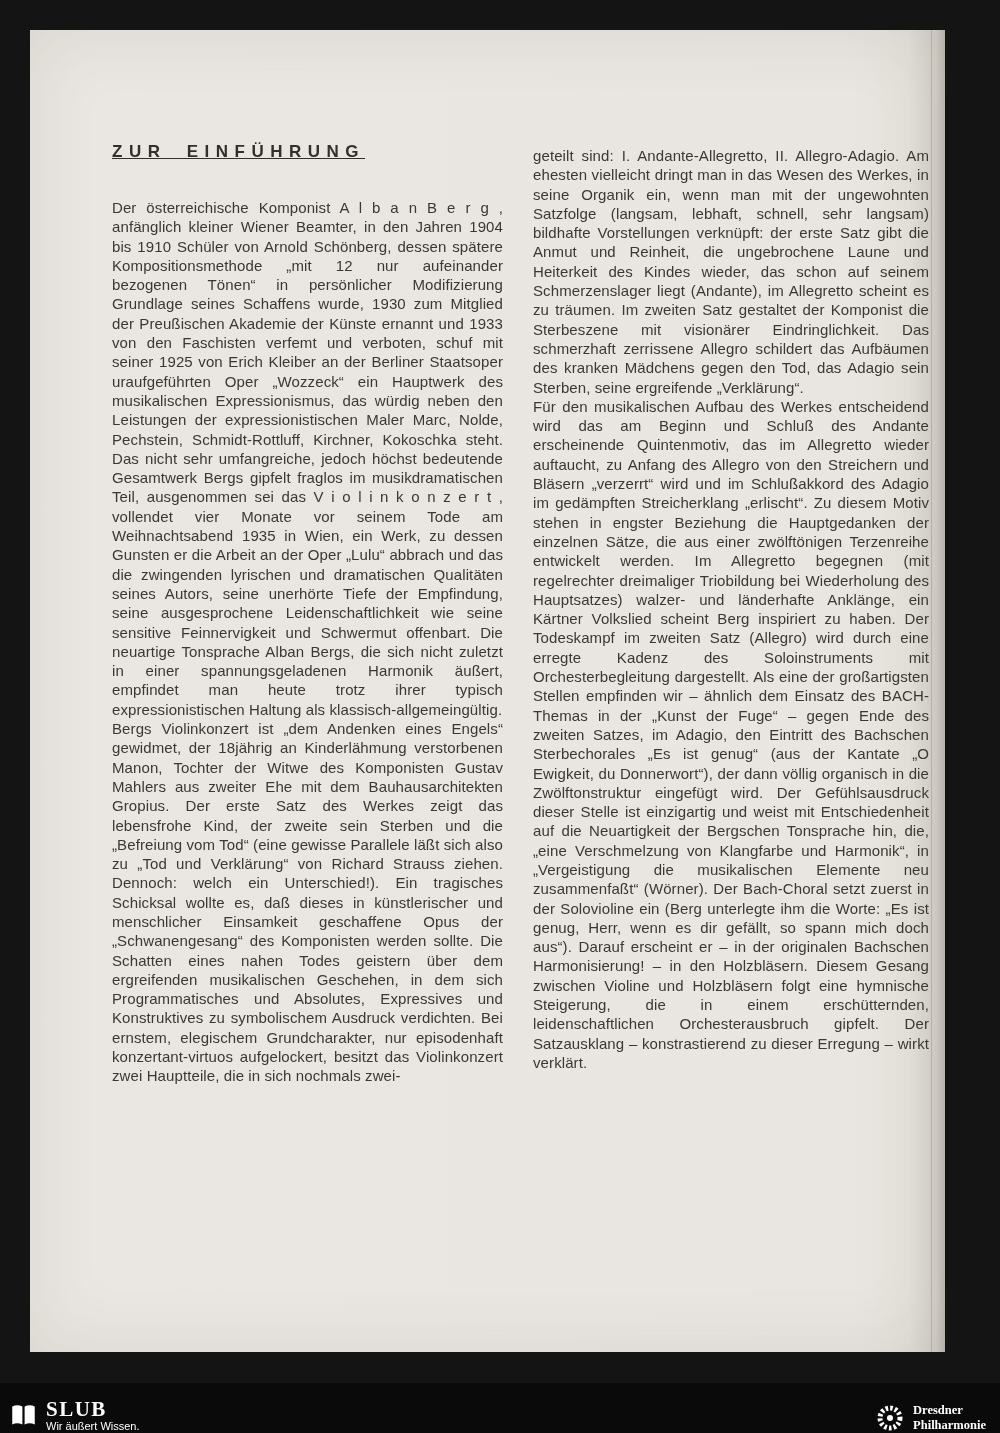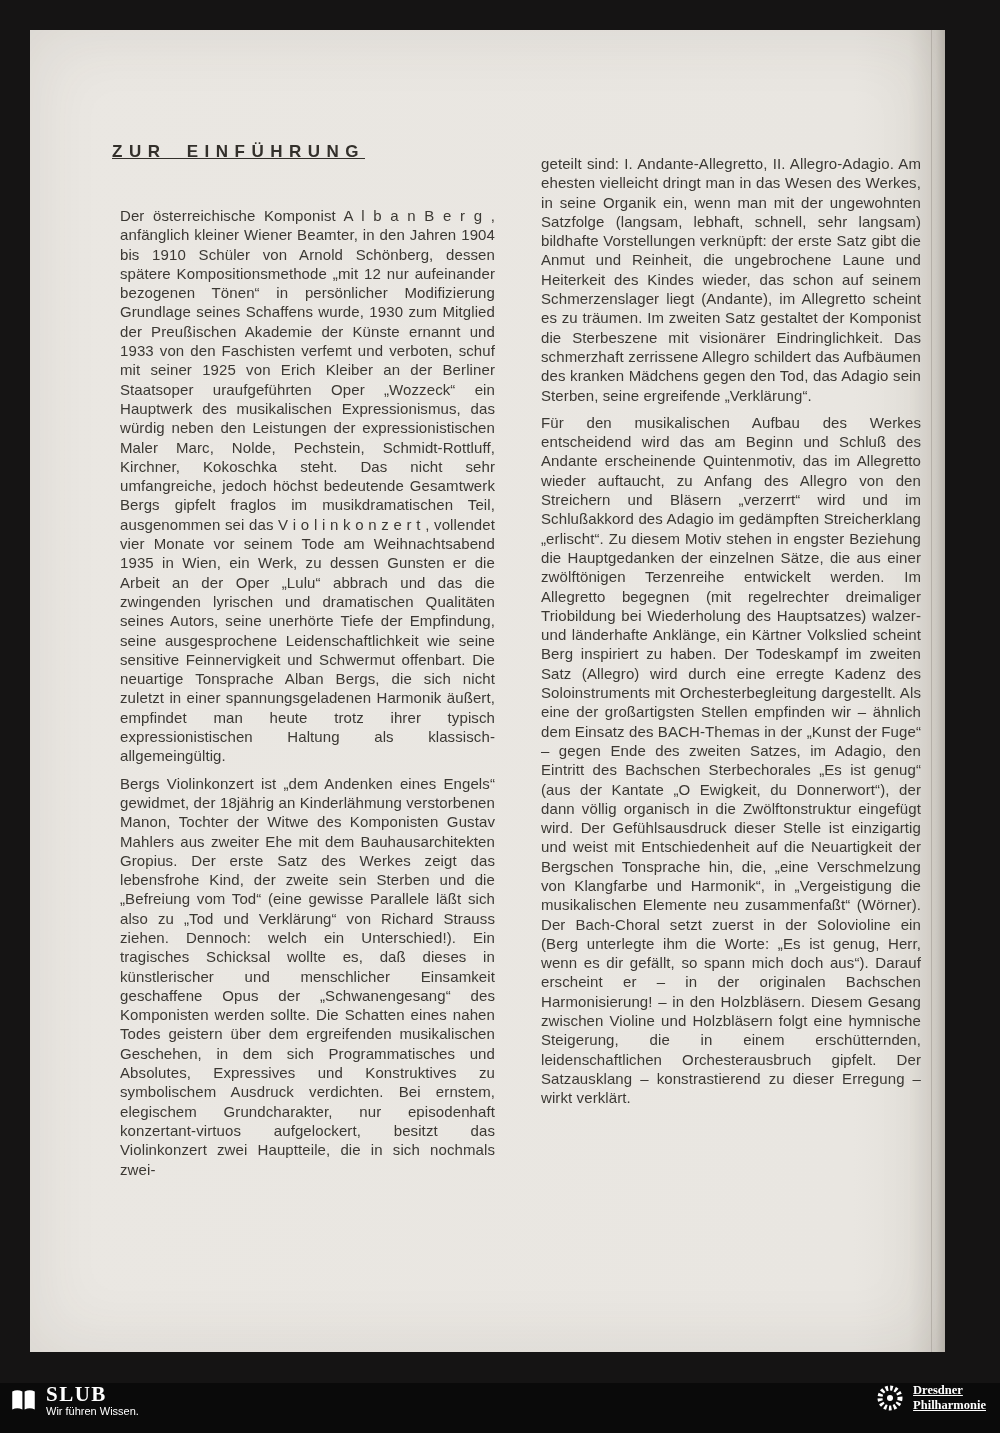--- a/index.html
+++ b/index.html
@@ -35,34 +35,34 @@
     text-decoration:underline;
   }
   .col {
     position:absolute;
     color:#3b3833;
     font-size:15px;
     line-height:19.3px;
     letter-spacing:0.1px;
   }
   .col p {
-    margin:8px;
+    margin:0;
     text-align:justify;
   }
   .col-left  { left:82px;  top:168px; width:391px; }
   .col-right { left:503px; top:116px; width:396px; }
 
   .footer {
     position:absolute;
     left:0; bottom:0;
     width:100%; height:50px;
     background:#0a0a0a;
     display:flex;
     justify-content:space-between;
-    align-items:flex-start;
+    align-items:flex-end;
     padding:0 14px 0 10px;
   }
   .footer-left { display:flex; align-items:center; gap:9px; }
   .slub-name {
     font-family:"Liberation Serif", serif;
     font-weight:bold;
     font-size:21px;
     letter-spacing:1.5px;
     color:#ffffff;
     line-height:22px;
@@ -72,21 +72,20 @@
     color:#ffffff;
     line-height:13px;
   }
   .footer-right { display:flex; align-items:center; gap:8px; }
   .phil-text {
     font-family:"Liberation Serif", serif;
     font-size:12.5px;
     font-weight:bold;
     color:#ffffff;
     line-height:15px;
-    text-decoration:underline;
   }
   .icon { display:inline-flex; align-items:center; justify-content:center; }
 </style>
 </head>
 <body>
 
 <div class="paper">
   <h1 class="heading">ZUR EINFÜHRUNG</h1>
   <div class="col col-left">
       <p>Der österreichische Komponist A l b a n B e r g , anfänglich kleiner Wiener Beamter, in den Jahren 1904 bis 1910 Schüler von Arnold Schönberg, dessen spätere Kompositionsmethode „mit 12 nur aufeinander bezogenen Tönen“ in persönlicher Modifizierung Grundlage seines Schaffens wurde, 1930 zum Mitglied der Preußischen Akademie der Künste ernannt und 1933 von den Faschisten verfemt und verboten, schuf mit seiner 1925 von Erich Kleiber an der Berliner Staatsoper uraufgeführten Oper „Wozzeck“ ein Hauptwerk des musikalischen Expressionismus, das würdig neben den Leistungen der expressionistischen Maler Marc, Nolde, Pechstein, Schmidt-Rottluff, Kirchner, Kokoschka steht. Das nicht sehr umfangreiche, jedoch höchst bedeutende Gesamtwerk Bergs gipfelt fraglos im musikdramatischen Teil, ausgenommen sei das V i o l i n k o n z e r t , vollendet vier Monate vor seinem Tode am Weihnachtsabend 1935 in Wien, ein Werk, zu dessen Gunsten er die Arbeit an der Oper „Lulu“ abbrach und das die zwingenden lyrischen und dramatischen Qualitäten seines Autors, seine unerhörte Tiefe der Empfindung, seine ausgesprochene Leidenschaftlichkeit wie seine sensitive Feinnervigkeit und Schwermut offenbart. Die neuartige Tonsprache Alban Bergs, die sich nicht zuletzt in einer spannungsgeladenen Harmonik äußert, empfindet man heute trotz ihrer typisch expressionistischen Haltung als klassisch-allgemeingültig.</p>
@@ -101,21 +100,21 @@
 
 <footer class="footer">
   <div class="footer-left">
     <span class="icon">
       <svg width="27" height="27" viewBox="0 0 24 24" aria-hidden="true">
         <path d="M2 4c3-1.6 6-1.6 9 0v16c-3-1.6-6-1.6-9 0zM13 4c3-1.6 6-1.6 9 0v16c-3-1.6-6-1.6-9 0z" fill="#ffffff"></path>
       </svg>
     </span>
     <div class="slub-text">
       <div class="slub-name">SLUB</div>
-      <div class="slub-tagline">Wir führen Wissen.</div>
+      <div class="slub-tagline">Wir äußert Wissen.</div>
     </div>
   </div>
   <div class="footer-right">
     <span class="icon">
       <svg width="30" height="30" viewBox="0 0 30 30" aria-hidden="true">
         <circle cx="15" cy="15" r="10" fill="none" stroke="#ffffff" stroke-width="5" stroke-dasharray="2.6 2.1"></circle>
         <circle cx="15" cy="15" r="3" fill="#ffffff"></circle>
       </svg>
     </span>
     <div class="phil-text">

